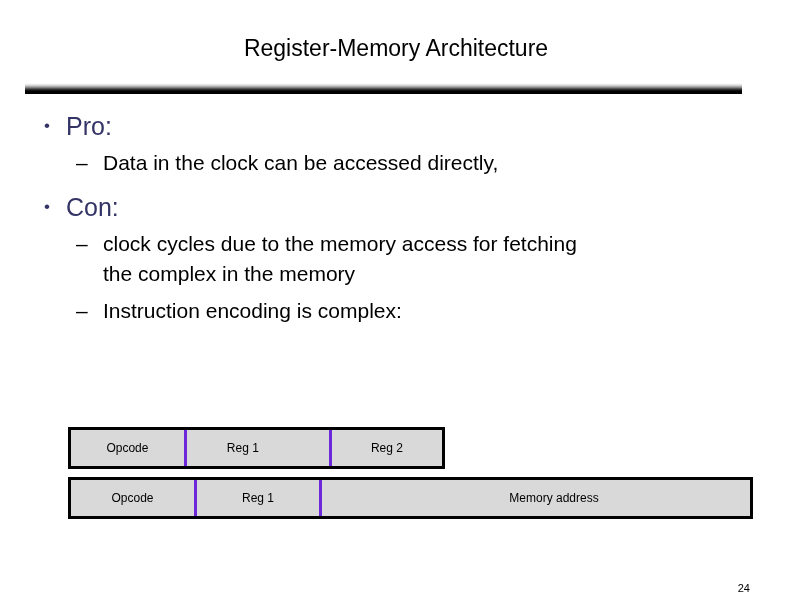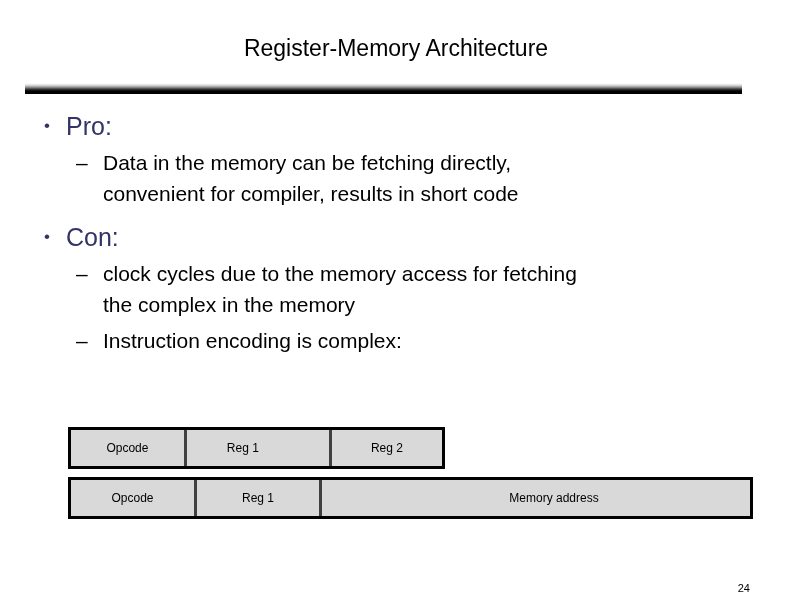--- a/index.html
+++ b/index.html
@@ -134,21 +134,21 @@
     font-size: 12px;
     color: #000000;
     background: #d9d9d9;
     box-sizing: border-box;
     height: 100%;
     overflow: hidden;
     white-space: nowrap;
     text-align: right;
   }
   .fmt-cell + .fmt-cell {
-    border-left: 3px solid #404040;
+    border-left: 3px solid #6d28d9;
   }
 
   
   #fmt-table-1 .c0 { width: 123px; }
   #fmt-table-1 .c1 { width: 125px; }
   #fmt-table-1 .c2 { width: 123px; margin-left: 30px; }
 
   
   #fmt-table-2 .c0 { width: 123px; }
   #fmt-table-2 .c1 { width: 125px; }
@@ -176,22 +176,21 @@
 
 <div id="body-content">
 
   <div class="lvl1">
     <span class="marker">•</span>
     <span>Pro:</span>
   </div>
 
   <div class="lvl2">
     <span class="marker">–</span>
-    <span class="txt">Data in the memory can be fetching directly,</span>
-    <span class="txt">convenient for compiler, results in short code</span>
+    <span class="txt">Data in the clock can be accessed directly,</span>
   </div>
 
   <div class="gap-pro"></div>
 
   <div class="lvl1">
     <span class="marker">•</span>
     <span>Con:</span>
   </div>
 
   <div class="lvl2">

